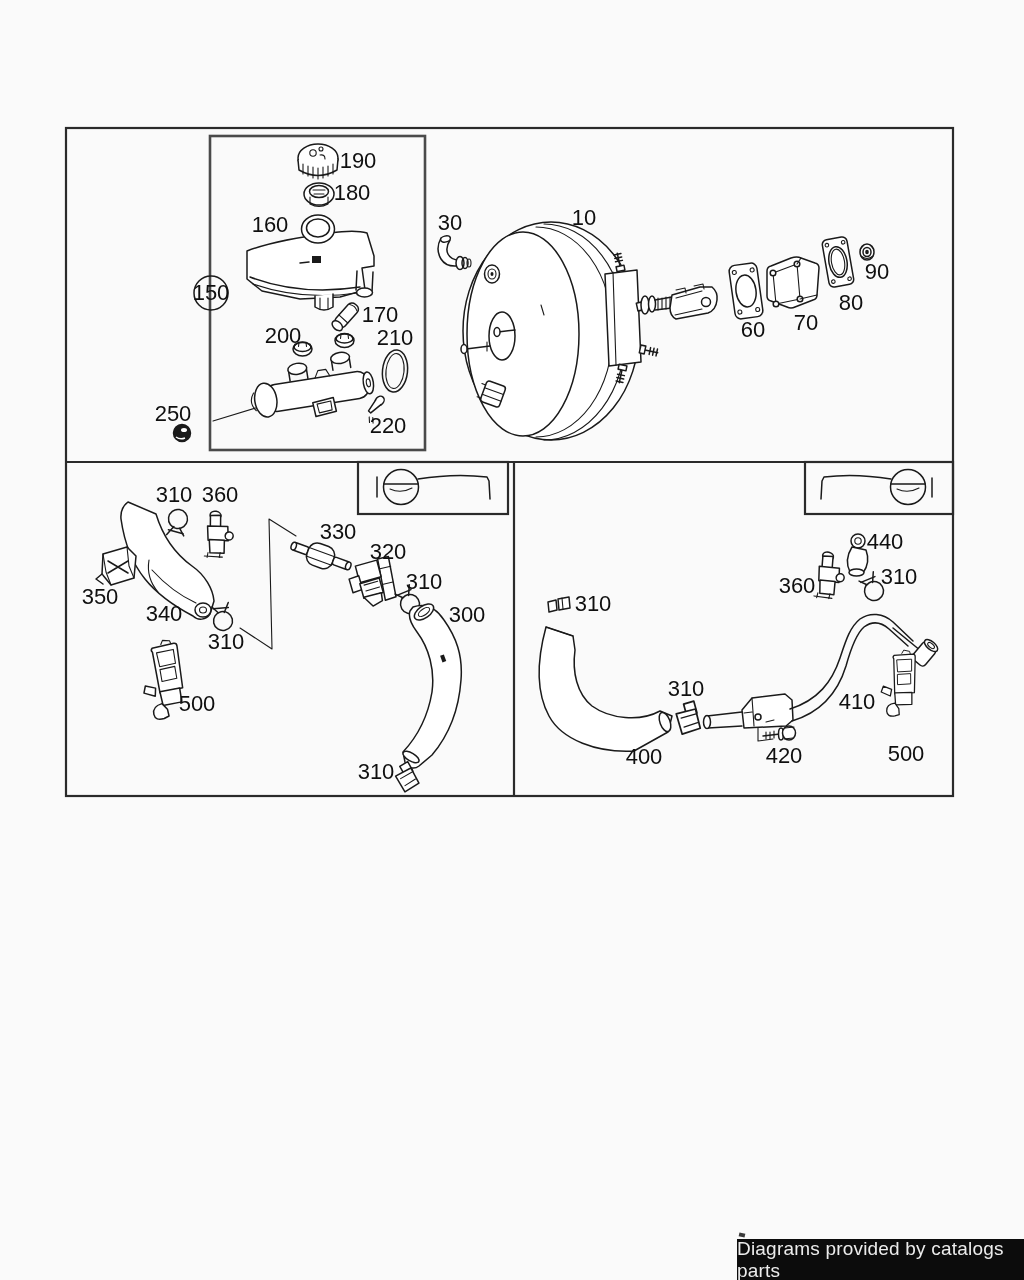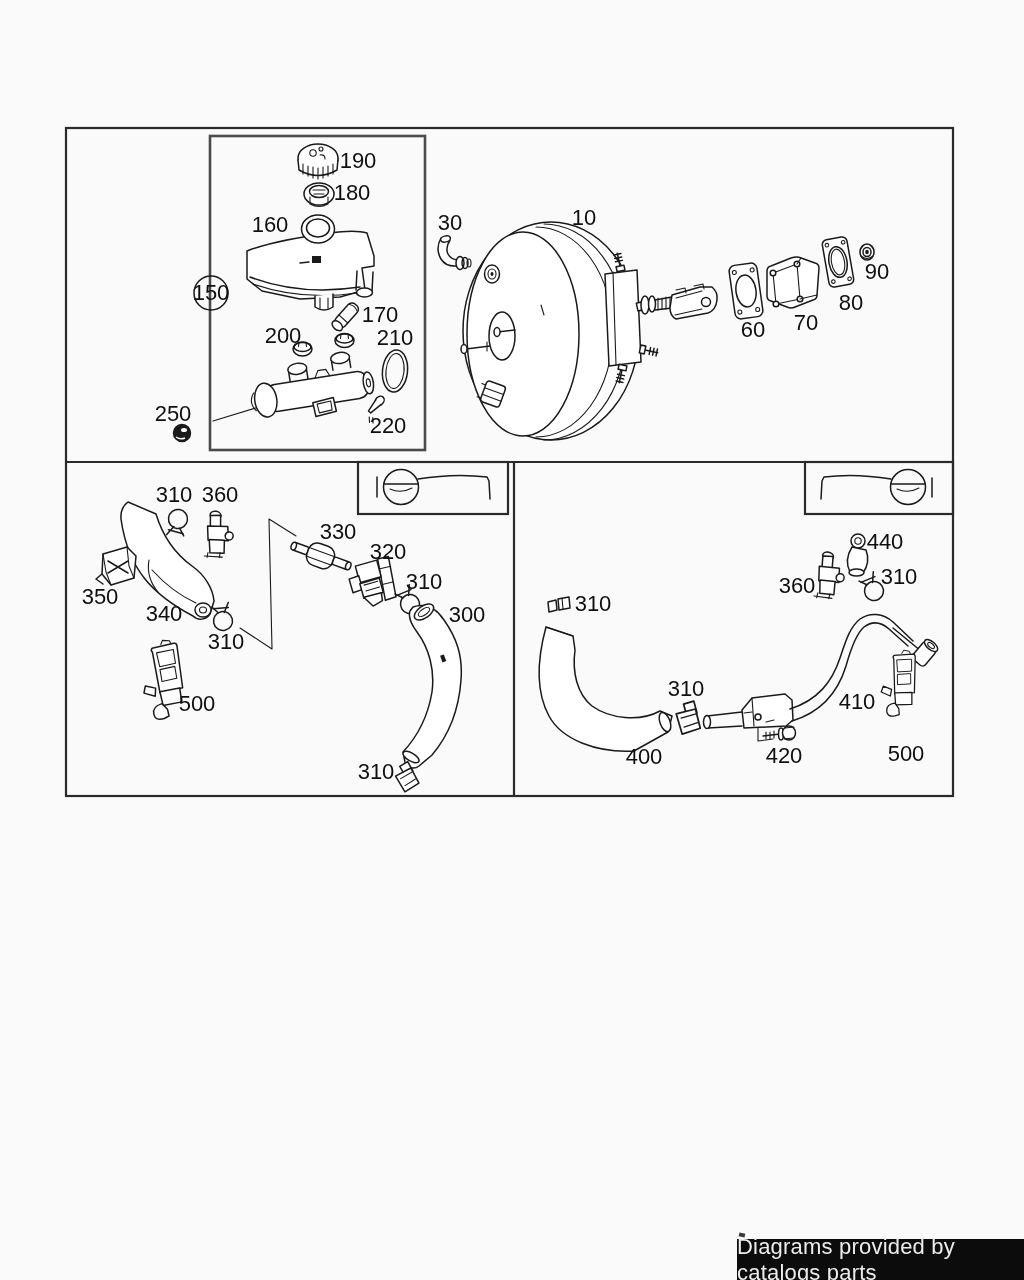--- a/index.html
+++ b/index.html
@@ -9,21 +9,21 @@
   
   .ln{stroke:#1a1a1a;fill:none;stroke-width:1.5;stroke-linecap:round;stroke-linejoin:round}
   .fw{stroke:#1a1a1a;fill:#ffffff;stroke-width:1.5;stroke-linejoin:round;stroke-linecap:round}
   .dk{fill:#1a1a1a;stroke:none}
   .thin{stroke-width:1.1}
   .t{font-family:"Liberation Sans",sans-serif;font-size:22px;fill:#0f0f0f;text-anchor:middle;stroke:none}
   .frame{stroke:#2a2a2a;fill:none;stroke-width:2.2}
   .frame2{stroke:#4a4a4a;fill:none;stroke-width:2.6}
   .banner{position:absolute;left:737px;top:1239px;width:287px;height:41px;
           display:flex;align-items:center;justify-content:center;
-          font-size:22px;letter-spacing:.2px}
+          font-size:19px;letter-spacing:.2px}
   .speck{position:absolute;left:739px;top:1233px;width:6px;height:4px;background:#3a3a3a;transform:rotate(12deg)}
 </style>
 </head>
 <body>
 
 <div class="page" style="background: rgb(250, 250, 250);">
 
 <svg width="1024" height="1280" viewBox="0 0 1024 1280">
 
   <defs>

